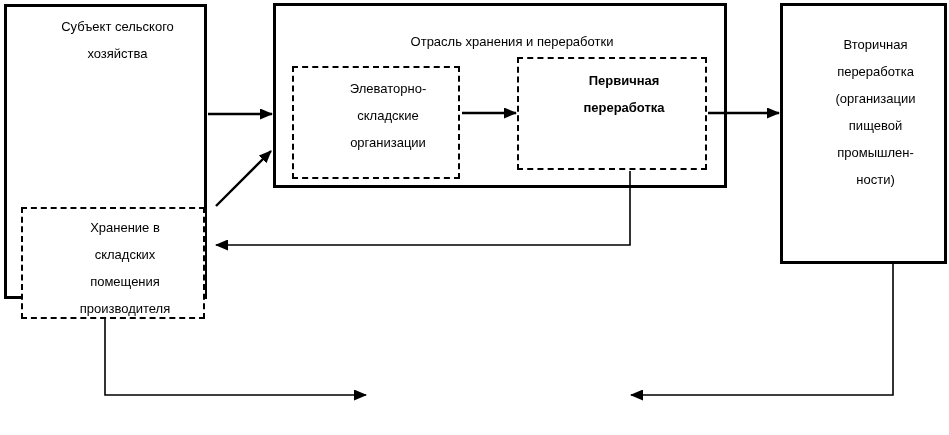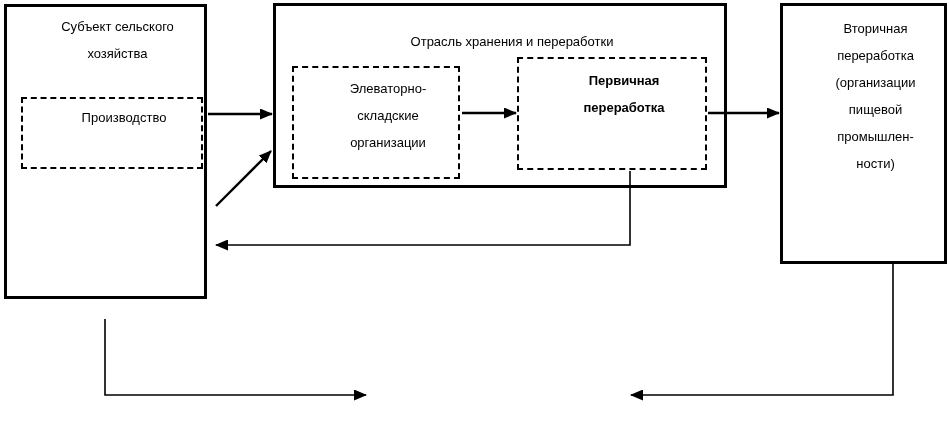--- a/index.html
+++ b/index.html
@@ -27,43 +27,46 @@
   #production .label { padding-top:5px; }
   #storage   { left:21px;  top:207px; width:184px; height:112px; }
   #storage .label { padding-top:5px; }
   #industry  { left:273px; top:3px;   width:454px; height:185px; }
   #industry .title { padding-top:22px; }
   #elevator  { left:292px; top:66px;  width:168px; height:113px; }
   #elevator .label { padding-top:7px; }
   #primary   { left:517px; top:57px;  width:190px; height:113px; }
   #primary .label { padding-top:8px;font-weight:bold; }
   #secondary { left:780px; top:3px;   width:167px; height:261px; }
-  #secondary .label { padding-top:9px; }
+  #secondary .label { padding-top:25px; }
   #consumer  { left:367px; top:355px; width:263px; height:77px; border-width:4px; }
   #consumer .label { padding-top:3px; }
   #arrows {
     position:absolute; left:0; top:0;
     width:949px; height:435px;
     pointer-events:none;
   }
 </style>
 </head>
 <body>
 
 <div class="canvas">
 
   <div class="box solid" id="subject">
     <div class="title">Субъект сельского
 хозяйства</div>
   </div>
 
-  <div class="box dashed" id="production">
-    <div class="label">Производство</div>
+
+  <div class="box dashed" id="storage">
+    <div class="label">Хранение в
+складских
+помещения
+производителя</div>
   </div>
-
 
   <div class="box solid" id="industry">
     <div class="title">Отрасль хранения и переработки</div>
   </div>
 
   <div class="box dashed" id="elevator">
     <div class="label">Элеваторно-
 складские
 организации</div>
   </div>

